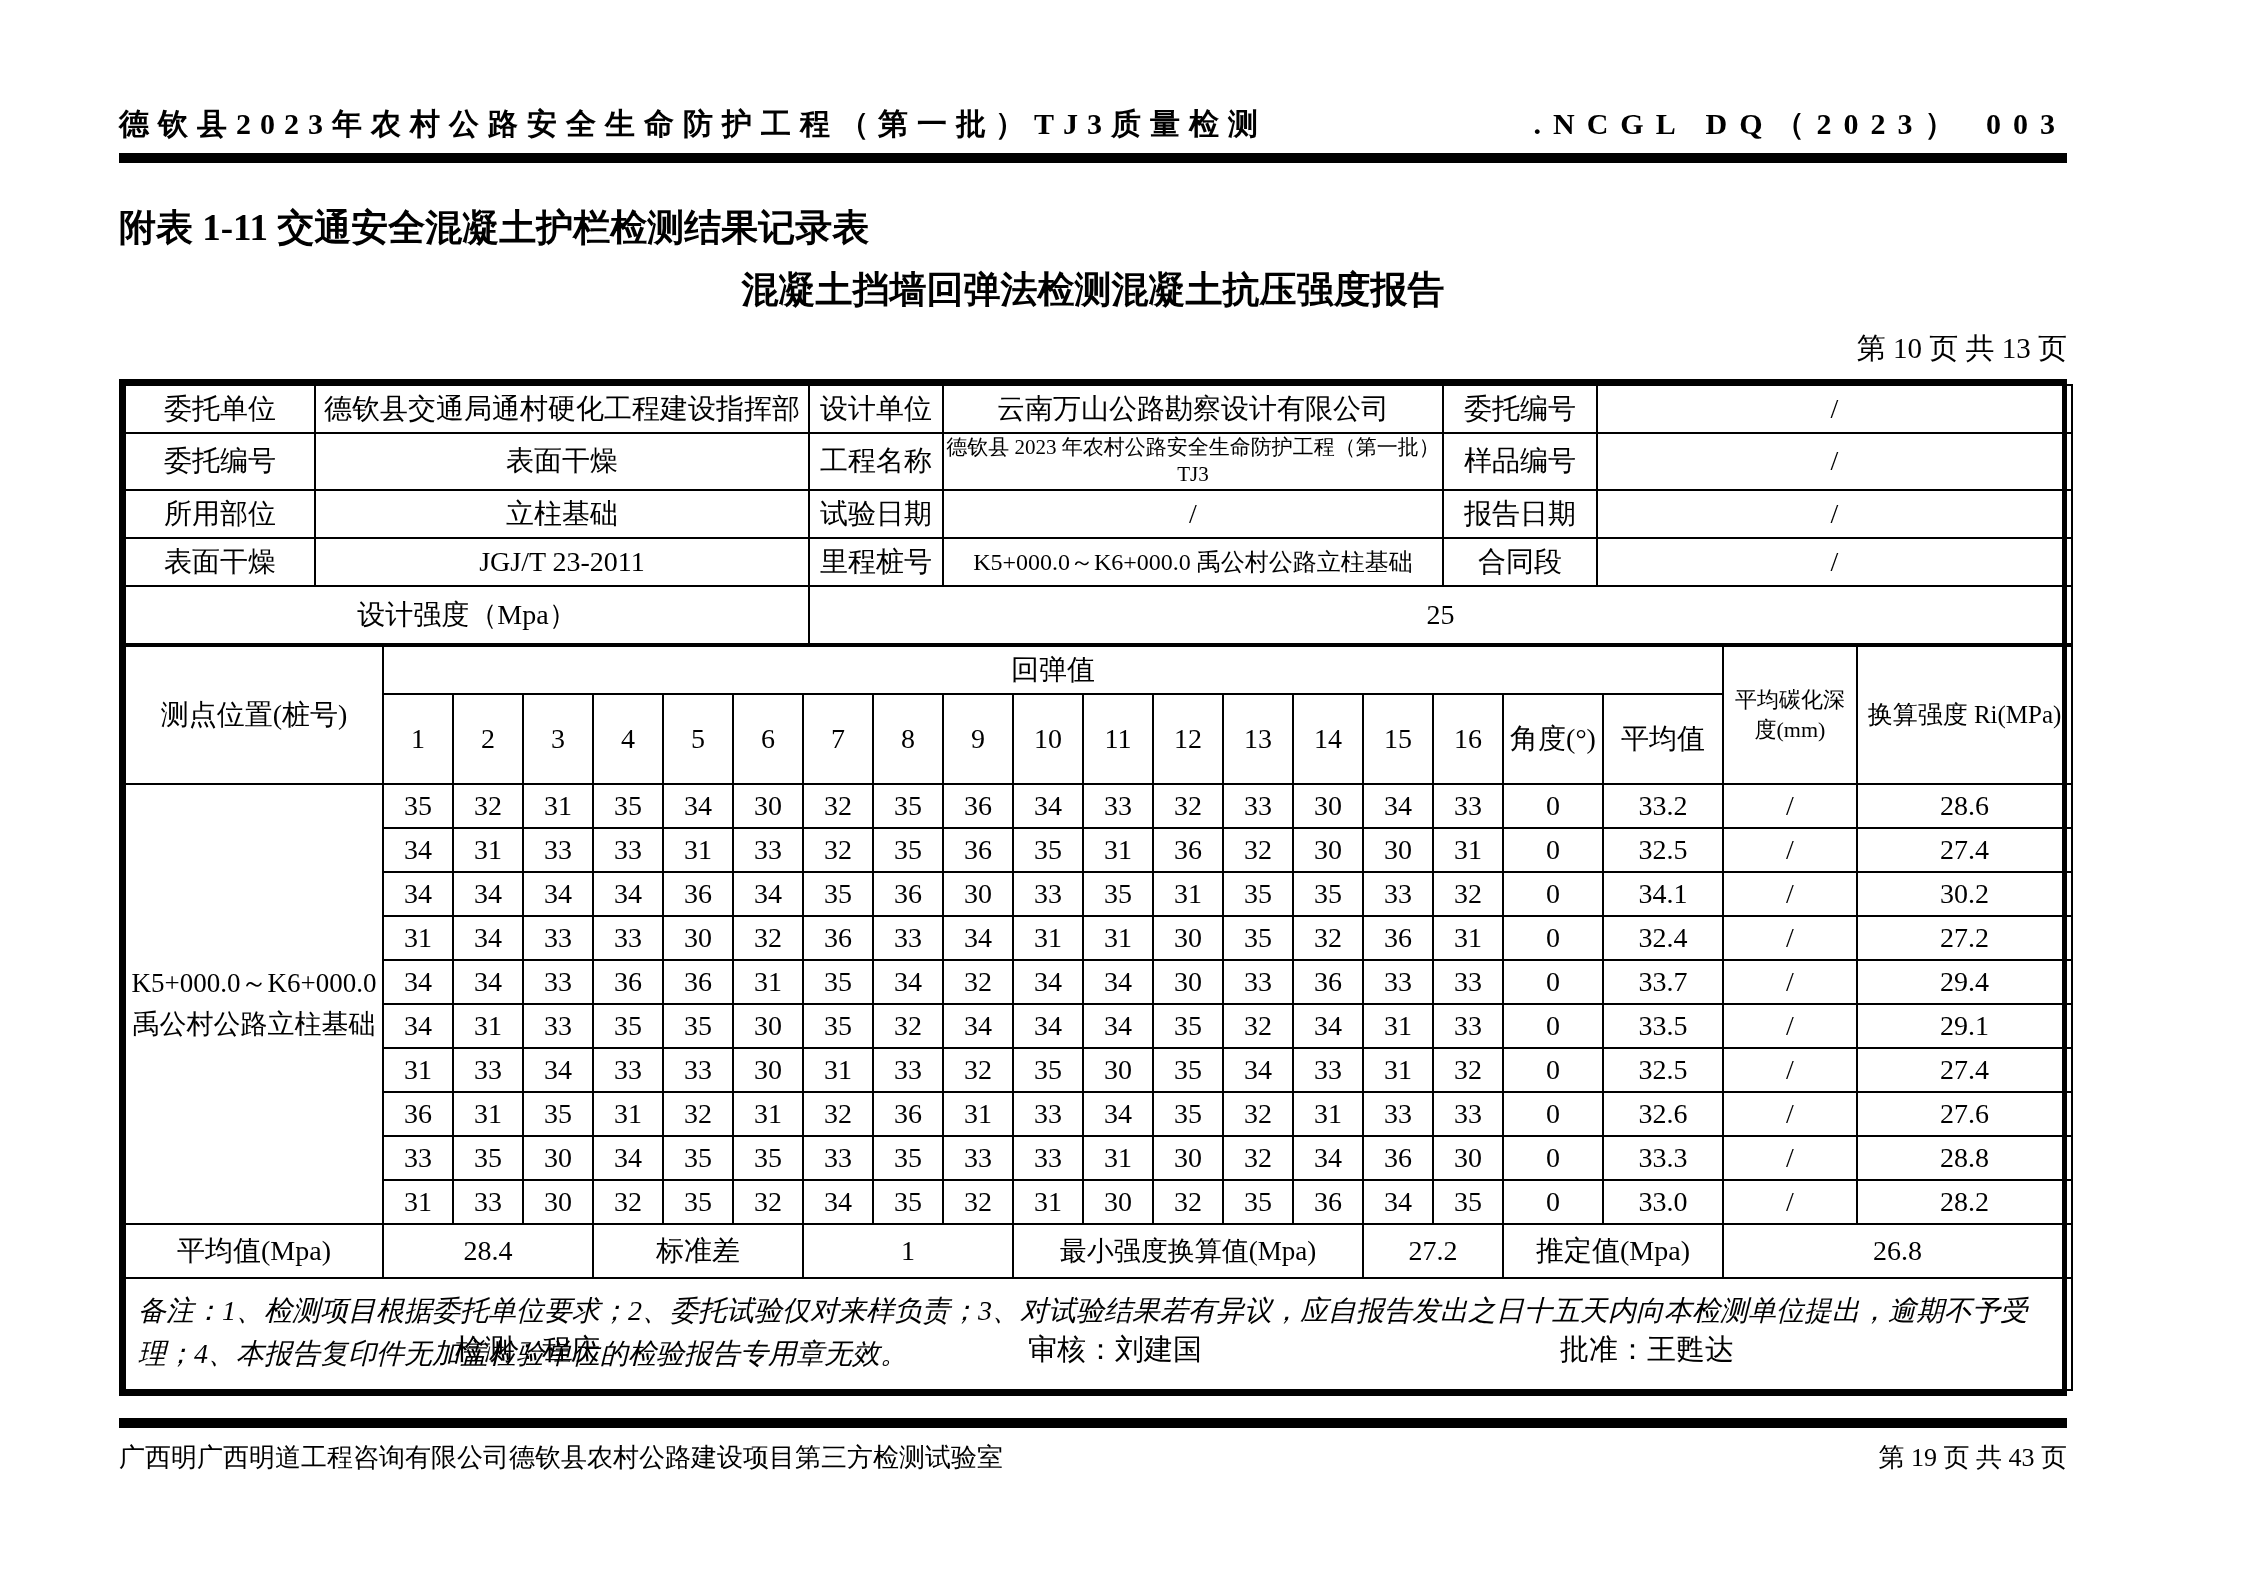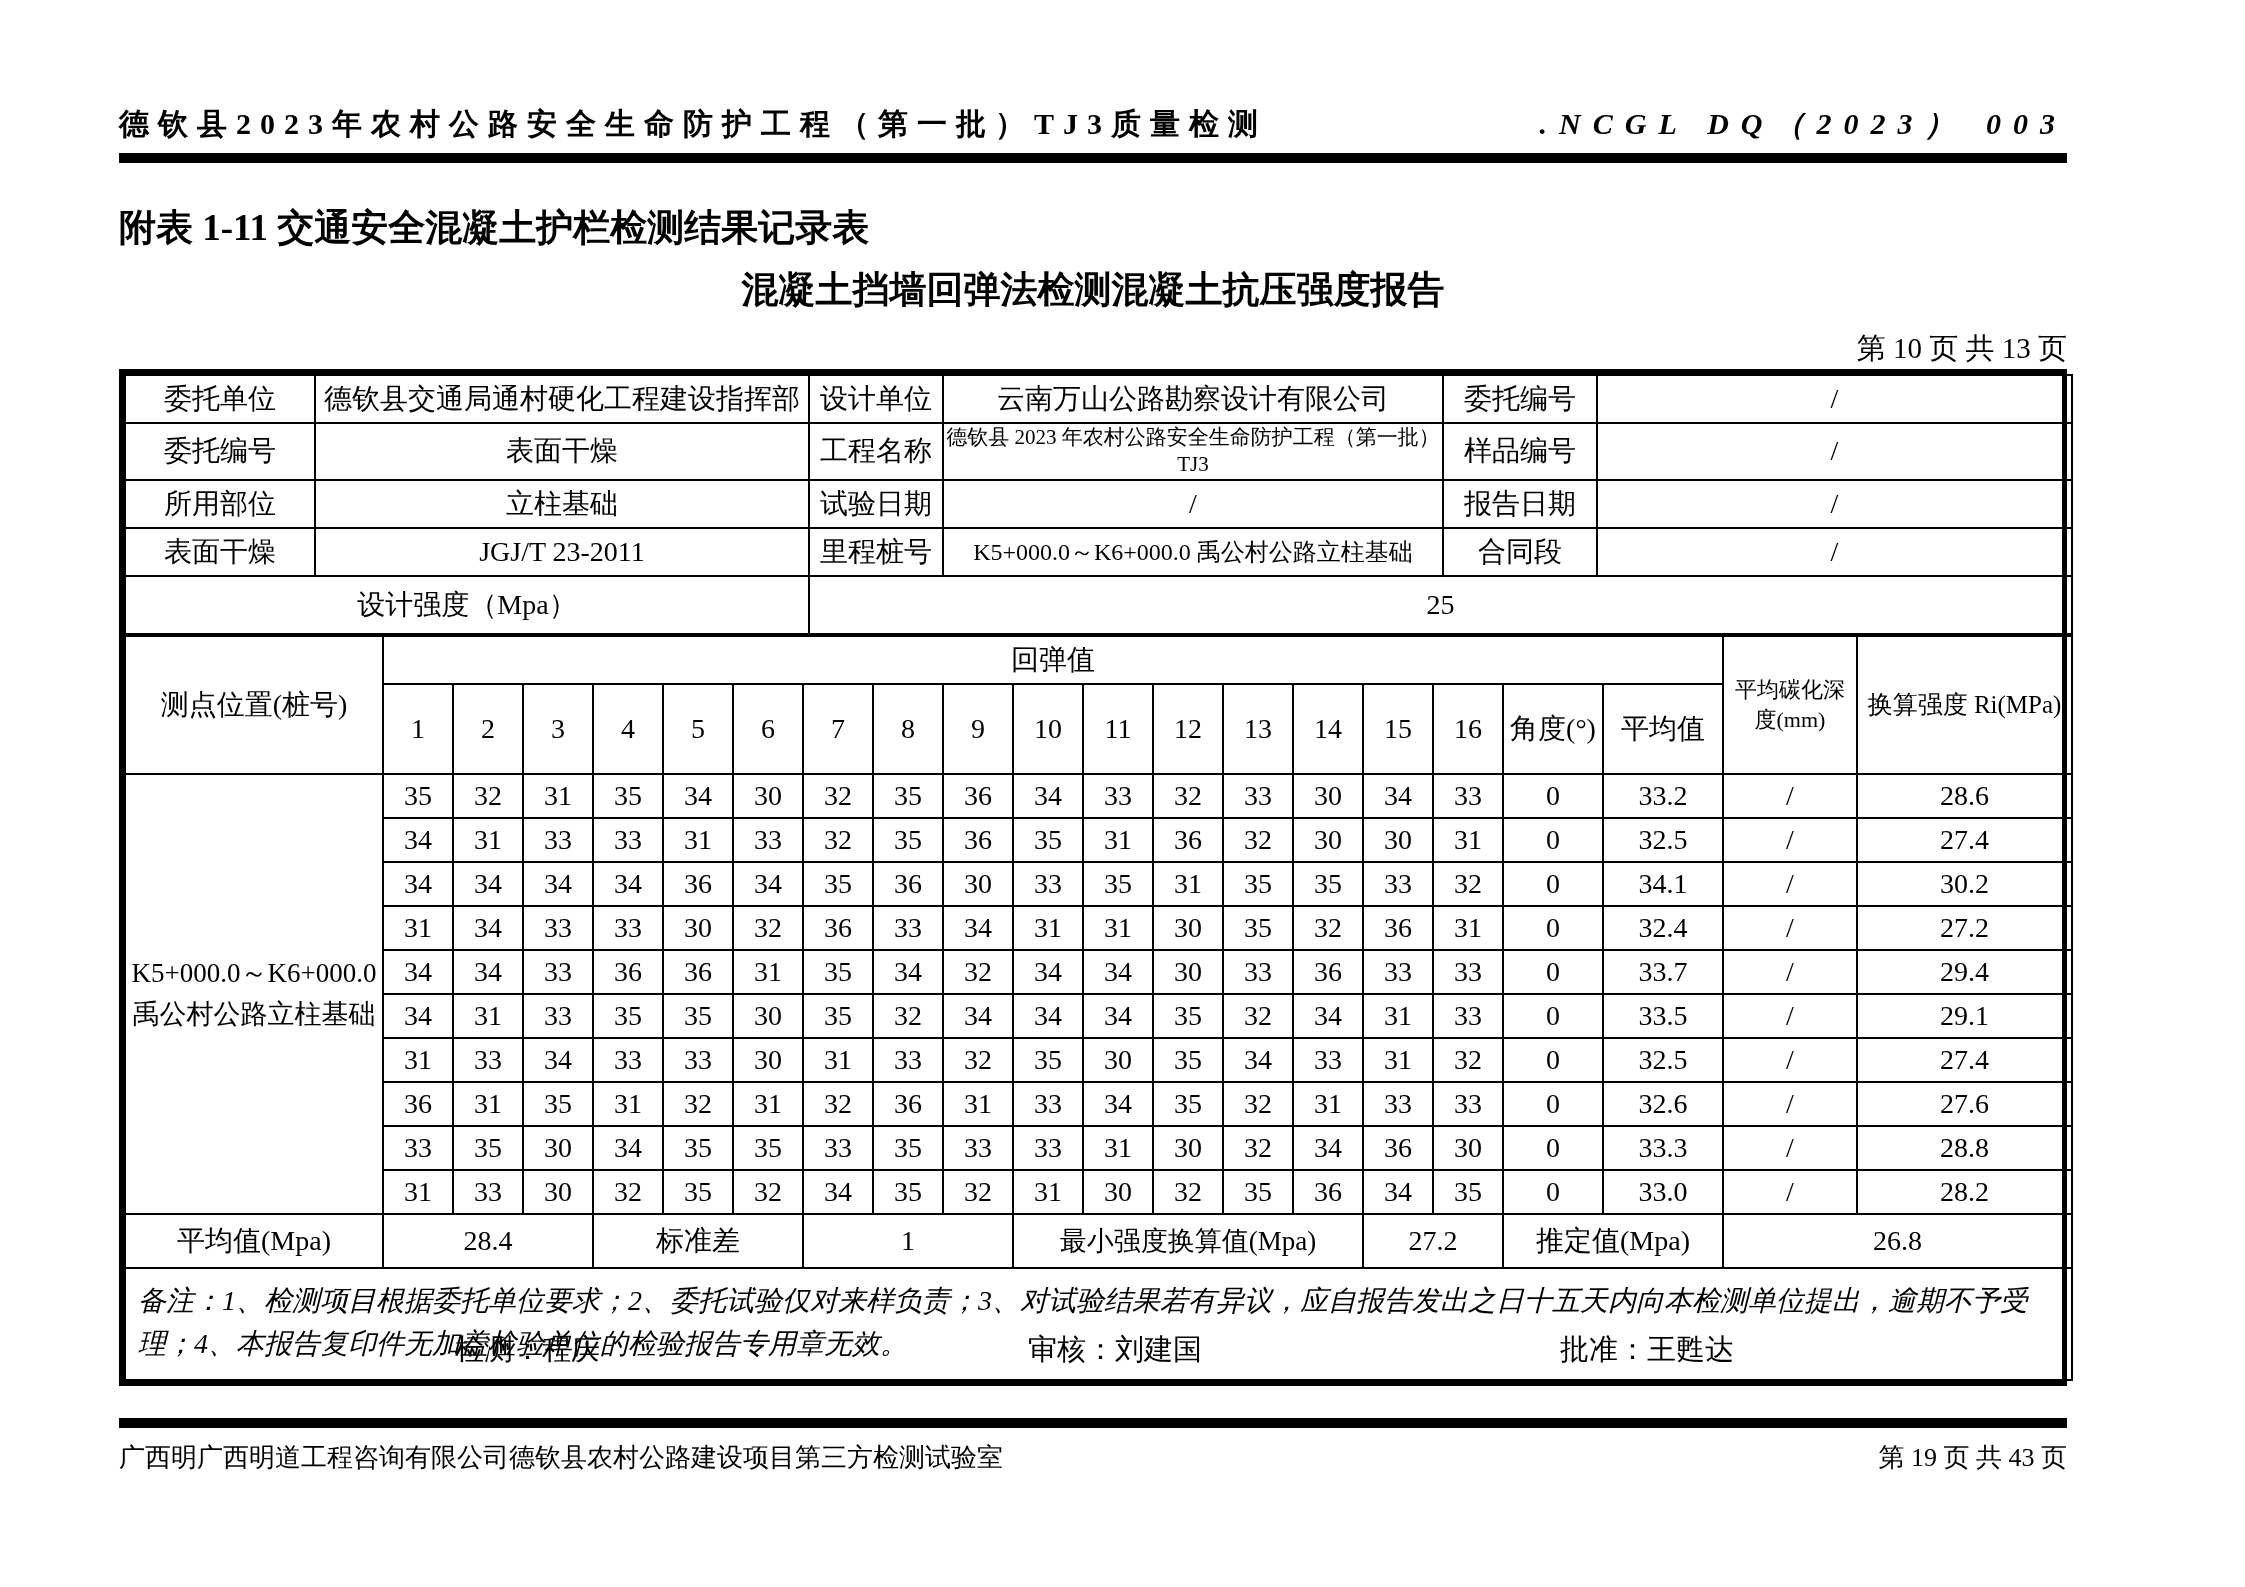--- a/index.html
+++ b/index.html
@@ -5,28 +5,28 @@
   * { margin:0; padding:0; box-sizing:border-box; }
   html,body { background:#fff; }
   body {
     width:2245px; height:1587px; position:relative;
     color:#000; font-family:"Liberation Serif","DejaVu Serif",serif;
   }
   .page { position:absolute; left:119px; top:0; width:1948px; }
 
   .hdr { display:flex; justify-content:space-between; align-items:flex-end; padding-top:104px; font-size:30px; font-weight:bold; }
   .hdr-left  { letter-spacing:9px; white-space:nowrap; }
-  .hdr-right { letter-spacing:12px; white-space:nowrap;font-style:italic; }
+  .hdr-right { letter-spacing:12px; white-space:nowrap; }
   .hdr-rule  { margin-top:8px; height:4px; border-top:3px solid #000; border-bottom:7px solid #000; }
 
   .title1   { margin-top:40px; font-size:37px; font-weight:bold; }
   .title2   { margin-top:12px; font-size:37px; font-weight:bold; text-align:center; }
   .pageinfo { margin-top:14px; font-size:29px; text-align:right; }
 
-  .report { border:5px solid #000; }
+  .report { margin-top:10px; border:5px solid #000; }
   table { border-collapse:collapse; table-layout:fixed; width:100%; }
   td { border:2px solid #000; text-align:center; vertical-align:middle; font-size:28px; overflow:hidden; padding:0 2px; }
 
   .info-table tr { height:48px; }
   .info-table tr.design-row { height:58px; }
   .info-table td.project-name { font-size:21px; line-height:1.3; }
   .info-table td.stake { font-size:24px; }
 
   .data-table thead tr.band-row { height:48px; }
   .data-table thead tr.nums-row { height:90px; }

